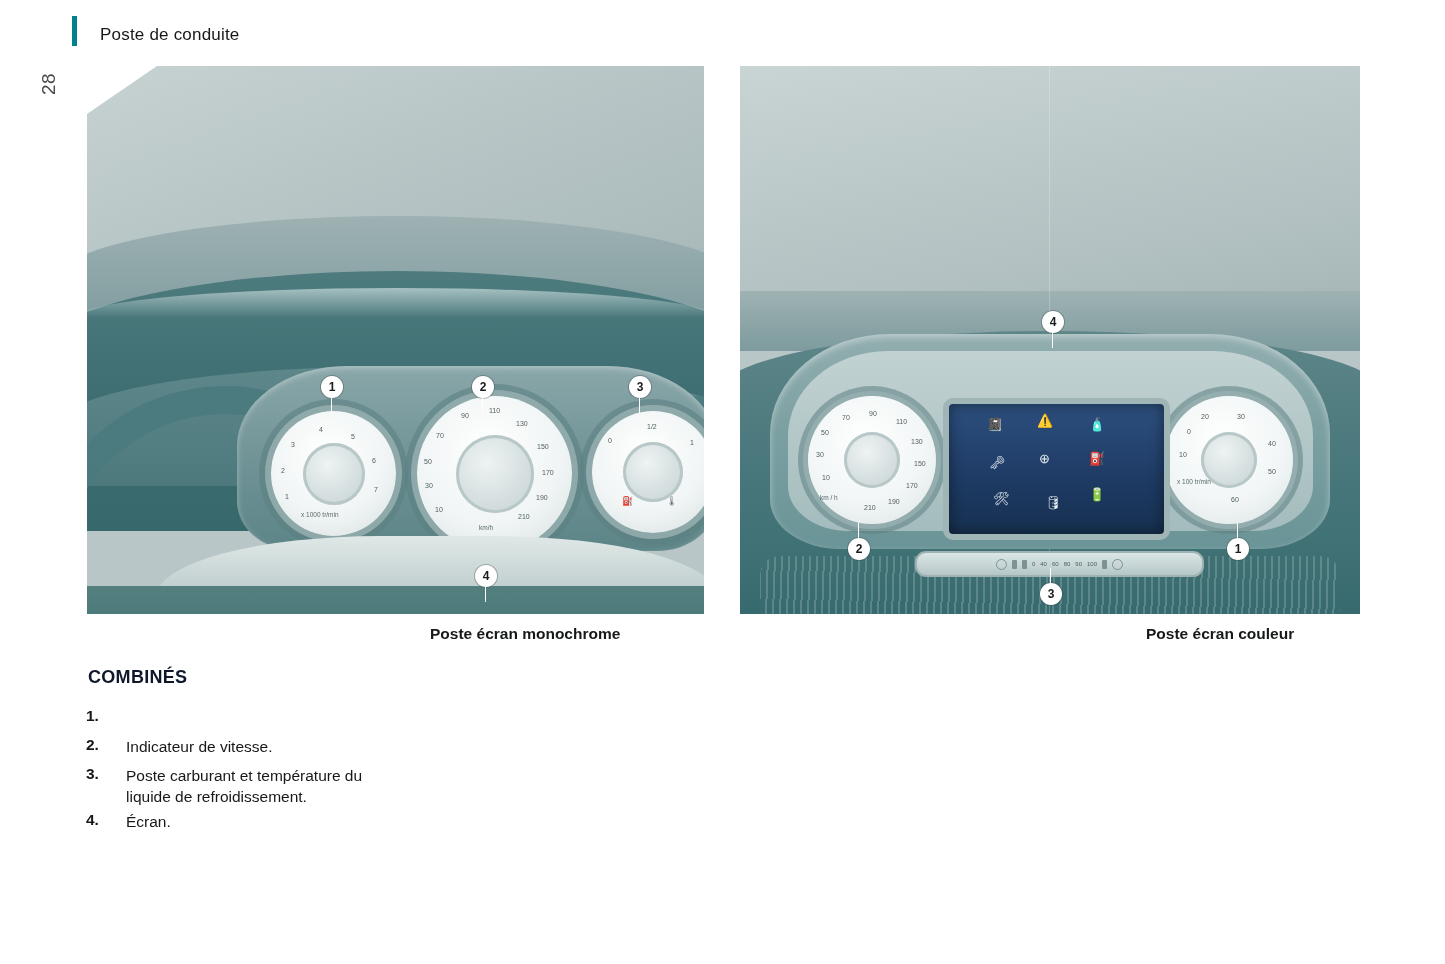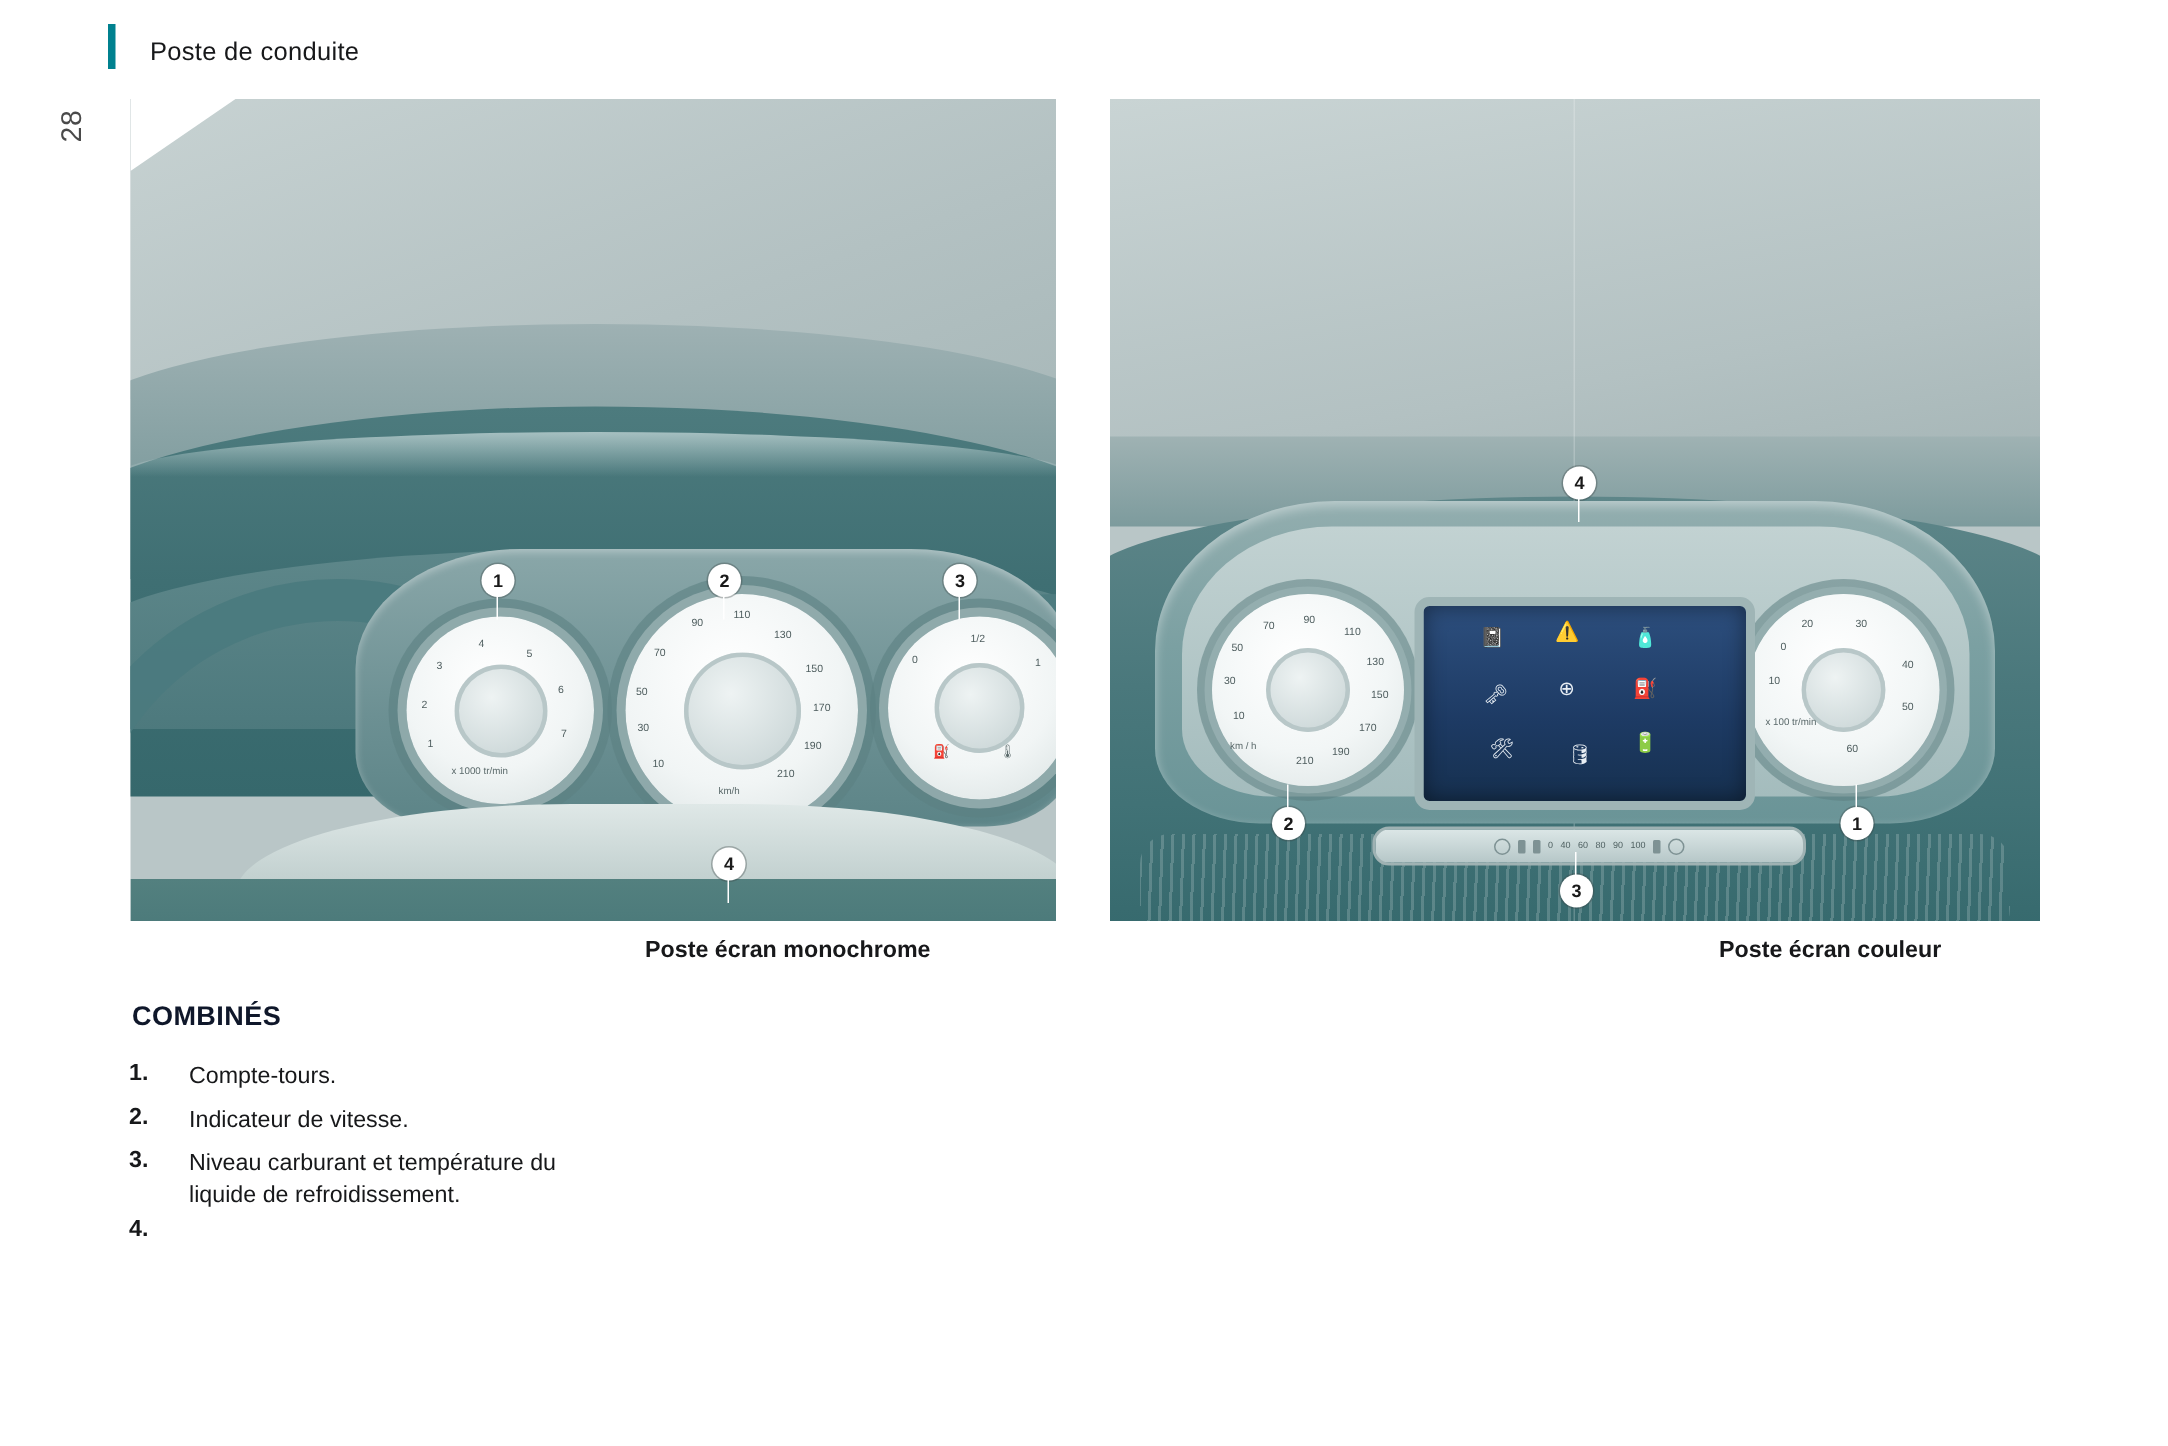--- a/index.html
+++ b/index.html
@@ -527,27 +527,27 @@
   <div class="callout up" style="left:487px; top:472px;">1</div>
 </div>
 
 <div class="caption cap-right">Poste écran couleur</div>
 
 <div class="section-title">COMBINÉS</div>
 
 <div class="list">
   <div class="list-item">
     <span class="li-num">1.</span>
-    <span class="li-text">Compte-tours.</span>
   </div>
   <div class="list-item">
     <span class="li-num">2.</span>
     <span class="li-text">Indicateur de vitesse.</span>
   </div>
   <div class="list-item">
     <span class="li-num">3.</span>
-    <span class="li-text">Niveau carburant et température du
+    <span class="li-text">Poste carburant et température du
 liquide de refroidissement.</span>
   </div>
   <div class="list-item">
     <span class="li-num">4.</span>
+    <span class="li-text">Écran.</span>
   </div>
 </div>
 
 </body></html>

